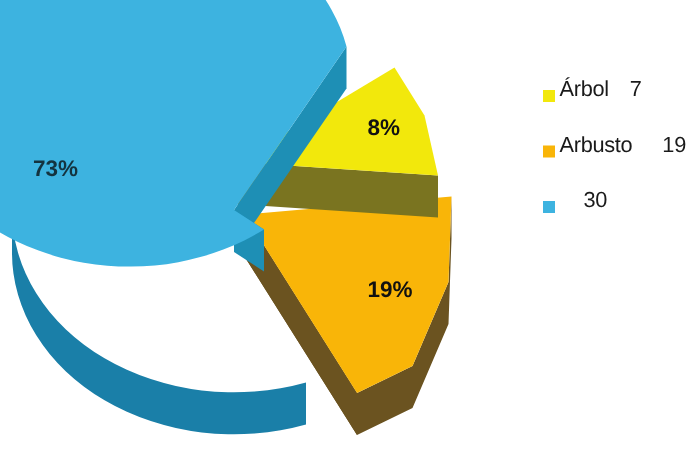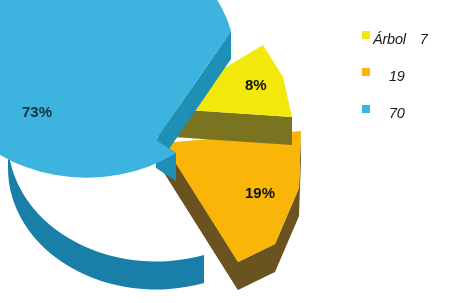--- a/index.html
+++ b/index.html
@@ -42,24 +42,23 @@
     position: absolute;
     left: 362px;
     top: 31px;
     width: 97px;
     display: flex;
     flex-direction: column;
     gap: 0px;
   }
   .legend-row {
     display: flex;
-    align-items: flex-start;
+    align-items: flex-end;
     height: 37px;
     white-space: nowrap;
-    font-style: italic;
   }
   .legend-swatch {
     width: 8px;
     height: 8px;
     flex: 0 0 8px;
     margin-right: 3px;
   }
   .legend-text {
     font-family: "Liberation Sans", sans-serif;
     font-size: 14.5px;
@@ -156,23 +155,24 @@
   <div id="legend">
 
     <div class="legend-row">
       <span class="legend-swatch" style="background:#F2E80C"></span>
       <span class="legend-text legend-name">Árbol</span>
       <span class="legend-text legend-value" style="margin-left:10px">7</span>
     </div>
 
     <div class="legend-row">
       <span class="legend-swatch" style="background:#F9B508"></span>
+      <span class="legend-text legend-name">Arbusto</span>
       <span class="legend-text legend-value">19</span>
     </div>
 
     <div class="legend-row">
       <span class="legend-swatch" style="background:#3DB3E0"></span>
-      <span class="legend-text legend-value">70</span>
+      <span class="legend-text legend-value">30</span>
     </div>
 
   </div>
 
 </div>
 
 </body></html>

